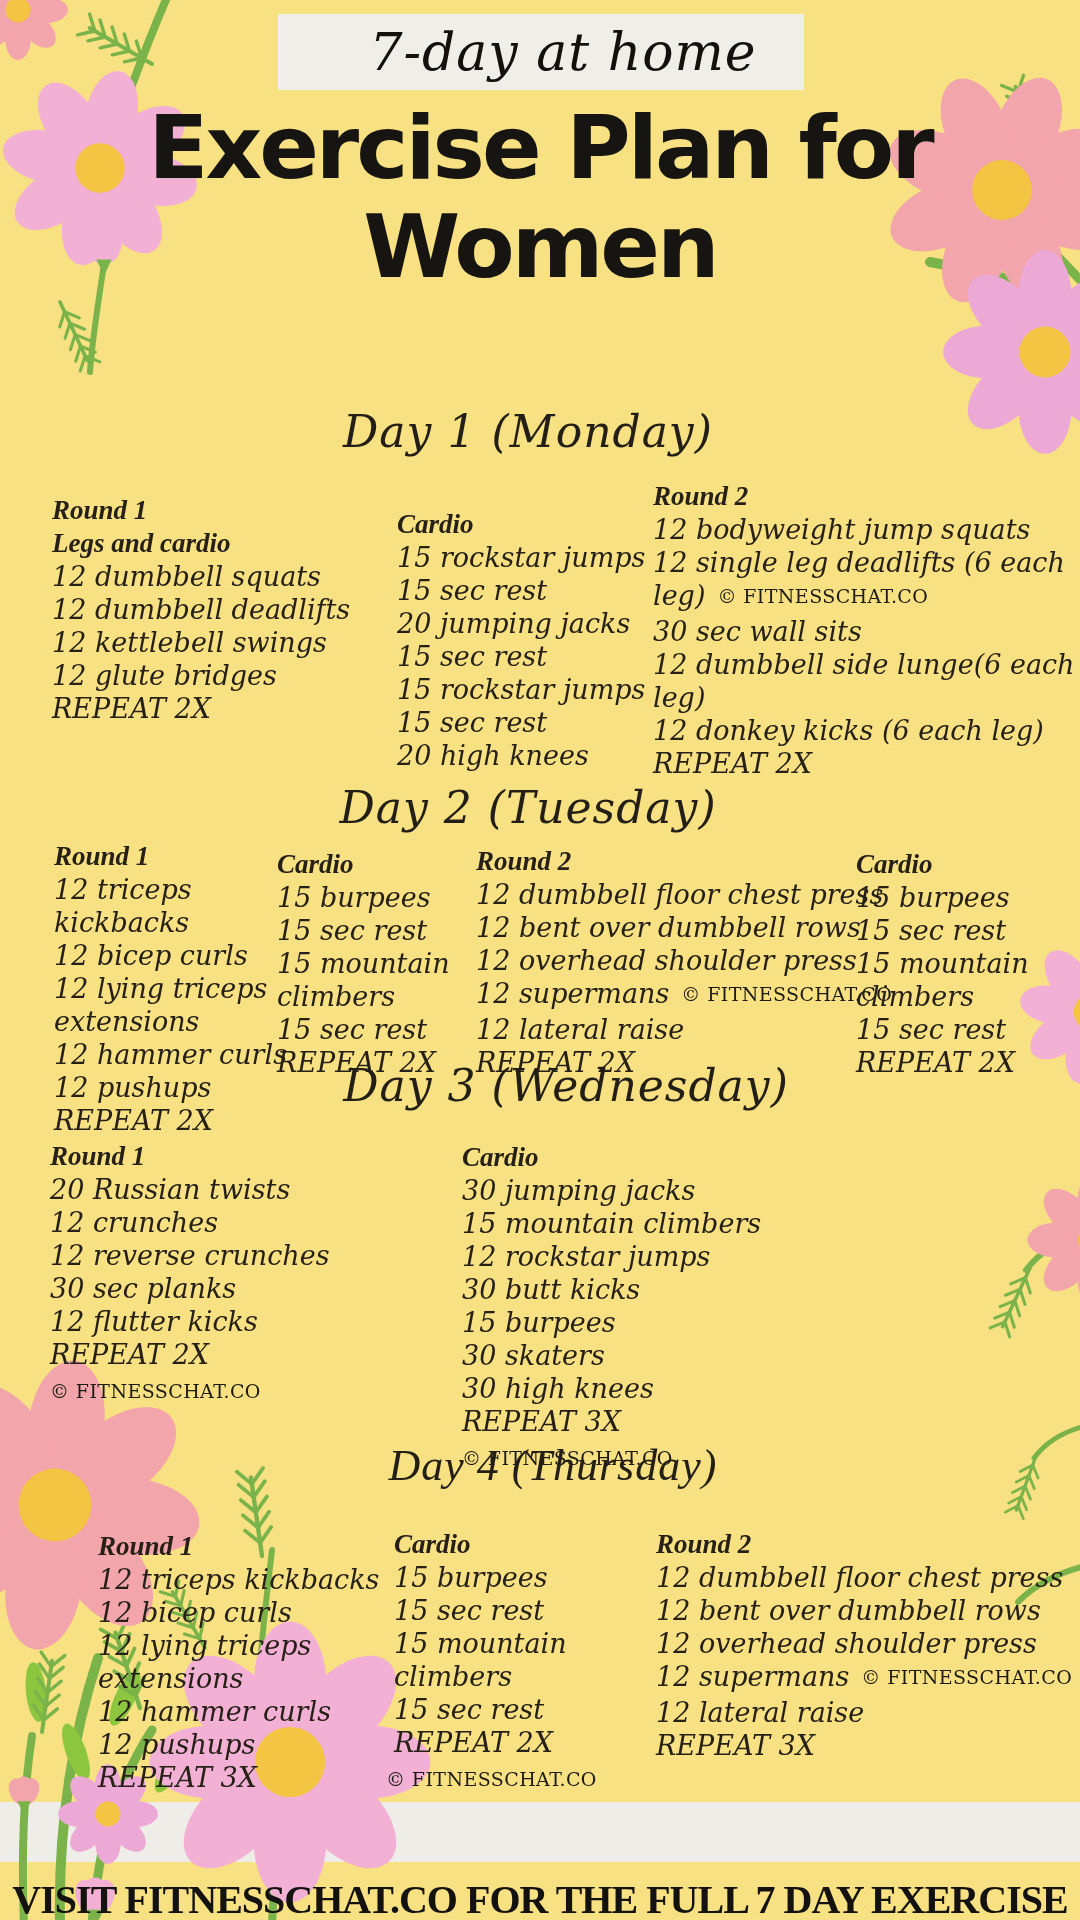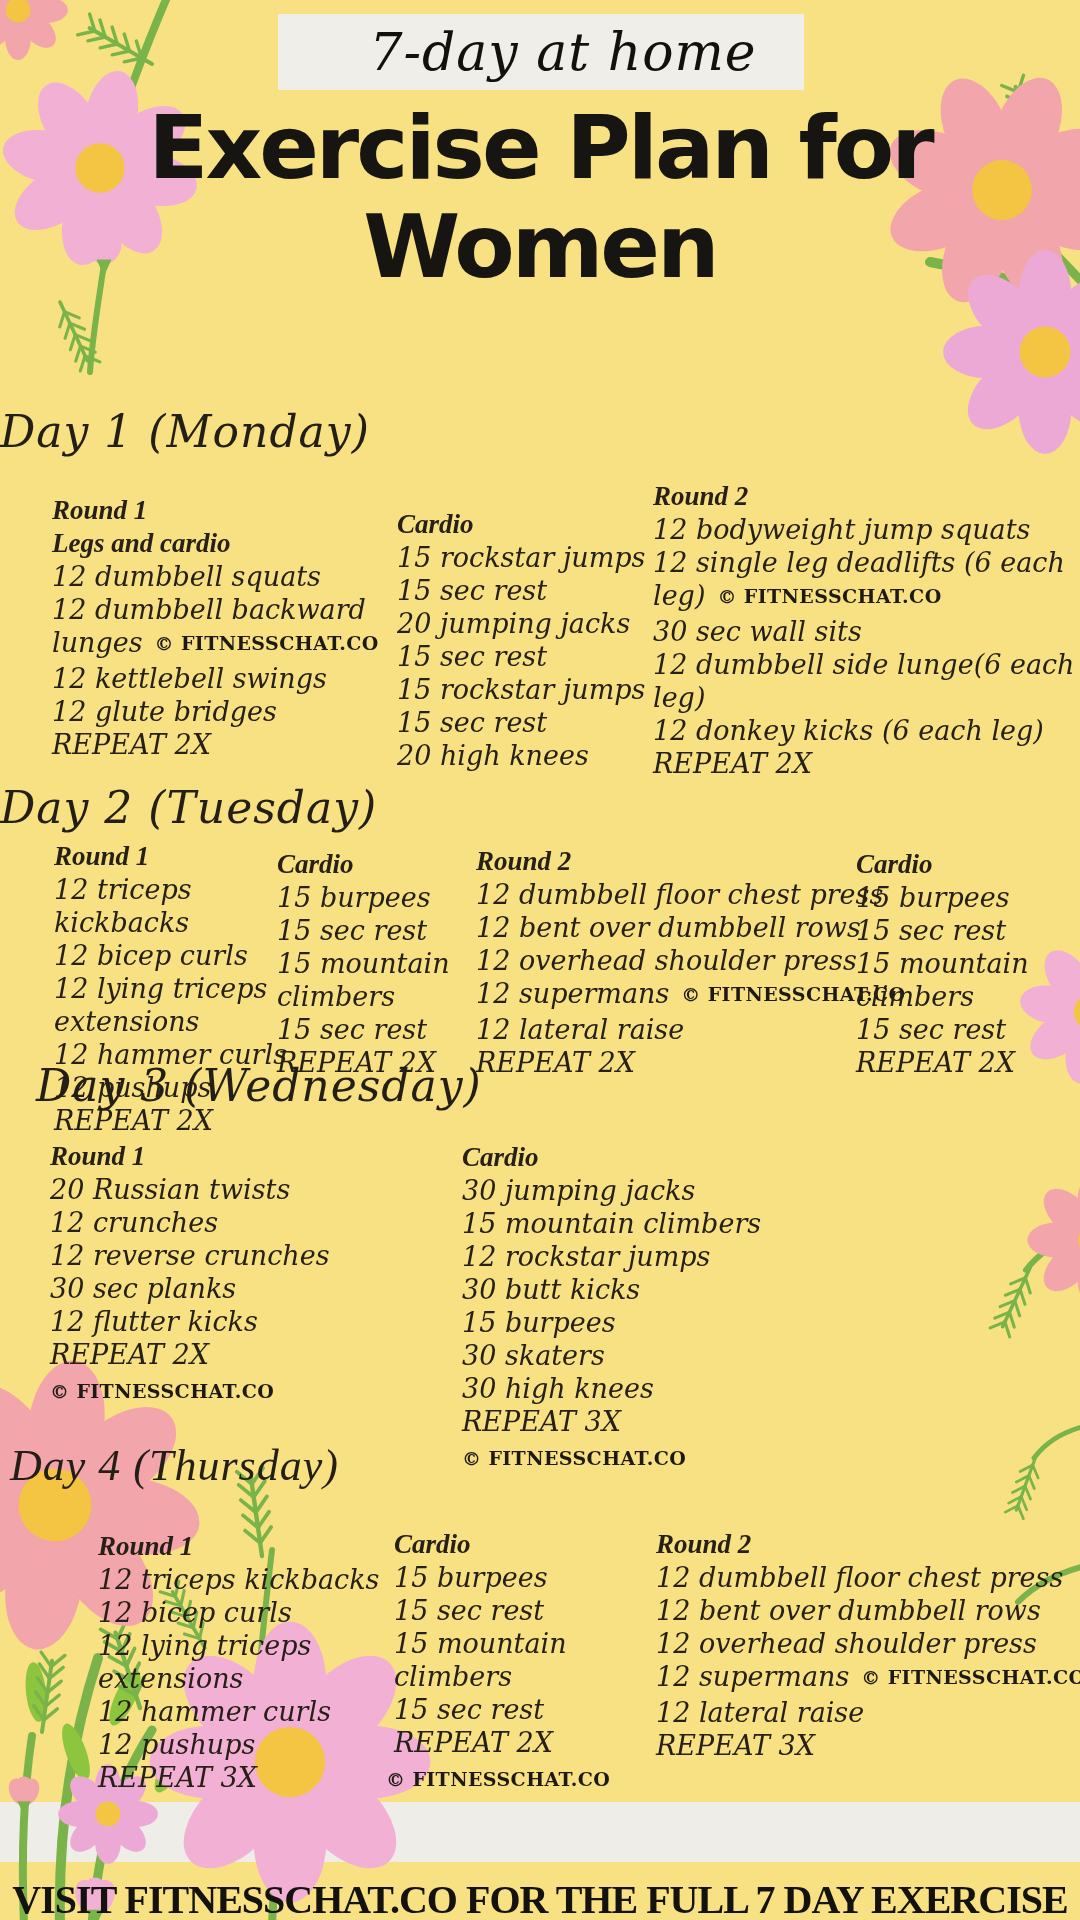--- a/index.html
+++ b/index.html
@@ -15,33 +15,33 @@
   
   #ribbon-band{left:278px;top:14px;width:526px;height:76px;}
   #ribbon-text{position:absolute;left:278px;top:14px;width:570px;height:76px;
     font-style:italic;font-size:52px;line-height:76px;text-align:center;color:#14110d;
     letter-spacing:1px;}
   #title{position:absolute;left:0;top:98px;width:1080px;text-align:center;
     font-family:"DejaVu Sans","Liberation Sans",sans-serif;font-weight:bold;
     font-size:88px;line-height:99px;letter-spacing:-3px;color:#171512;}
 
   
-  .day-heading{position:absolute;text-align:left;font-style:italic;font-size:44px;
-    color:#241f16;letter-spacing:1px;}
+  .day-heading{position:absolute;text-align:center;font-style:italic;font-size:44px;
+    color:#241f16;letter-spacing:1px;padding-left:8px;}
   .dh0{top:406px;left:0;width:1040px;}
   .dh1{top:782px;left:0;width:1040px;}
   .dh2{top:1060px;left:36px;width:1044px;}
   .dh3{top:1440px;left:10px;width:1070px;font-family:Liberation Serif, serif;}
 
   
   .wcol{position:absolute;width:max-content;white-space:pre-line;
     font-style:italic;font-size:27px;line-height:33px;color:#262017;}
   .col-header{font-weight:bold;font-family:Liberation Serif, serif;}
   .item{font-weight:normal;}
-  .wm{font-style:normal;font-weight:bold;font-size:19px;letter-spacing:.4px;color:#1d1a14;}
+  .wm{font-style:normal;font-weight:normal;font-size:19px;letter-spacing:.4px;color:#1d1a14;}
   .wm.inline{margin-left:12px;position:relative;top:-2px;}
   .wm.line{margin-top:4px;}
   .d3c1 .wm.line{margin-left:-8px;}
 
   .d0c0{left:52px;top:494px;}
   .d0c1{left:397px;top:508px;}
   .d0c2{left:653px;top:480px;}
   .d1c0{left:54px;top:840px;}
   .d1c1{left:277px;top:848px;}
   .d1c2{left:476px;top:845px;}
@@ -320,22 +320,21 @@
         <ellipse cx="0" cy="-9.1" rx="9.88" ry="14.3" fill="#F2A5AA" transform="rotate(28)"></ellipse>
         <polygon points="-6.5,1.3 6.5,1.3 0,15.6" fill="#79B34A"></polygon>
       </g>
     </svg>
 
   <div class="txt-layer">
     <div id="ribbon-text">7-day at home</div>
     <div id="title"><span>Exercise Plan for</span><br><span>Women</span></div>
     <div id="days-root">
         <div class="day-heading dh0">Day 1 (Monday)</div>
-        <div class="wcol d0c0"><div class="col-header">Round 1</div><div class="col-header">Legs and cardio</div><div class="item"><span>12 dumbbell squats</span></div><div class="item"><span>12 dumbbell backward
-lunges</span><span class="wm inline">© FITNESSCHAT.CO</span></div><div class="item"><span>12 kettlebell swings</span></div><div class="item"><span>12 glute bridges</span></div><div class="item"><span>REPEAT 2X</span></div></div>
+        <div class="wcol d0c0"><div class="col-header">Round 1</div><div class="col-header">Legs and cardio</div><div class="item"><span>12 dumbbell squats</span></div><div class="item"><span>12 dumbbell deadlifts</span></div><div class="item"><span>12 kettlebell swings</span></div><div class="item"><span>12 glute bridges</span></div><div class="item"><span>REPEAT 2X</span></div></div>
         <div class="wcol d0c1"><div class="col-header">Cardio</div><div class="item"><span>15 rockstar jumps</span></div><div class="item"><span>15 sec rest</span></div><div class="item"><span>20 jumping jacks</span></div><div class="item"><span>15 sec rest</span></div><div class="item"><span>15 rockstar jumps</span></div><div class="item"><span>15 sec rest</span></div><div class="item"><span>20 high knees</span></div></div>
         <div class="wcol d0c2"><div class="col-header">Round 2</div><div class="item"><span>12 bodyweight jump squats</span></div><div class="item"><span>12 single leg deadlifts (6 each
 leg)</span><span class="wm inline">© FITNESSCHAT.CO</span></div><div class="item"><span>30 sec wall sits</span></div><div class="item"><span>12 dumbbell side lunge(6 each
 leg)</span></div><div class="item"><span>12 donkey kicks (6 each leg)</span></div><div class="item"><span>REPEAT 2X</span></div></div>
         <div class="day-heading dh1">Day 2 (Tuesday)</div>
         <div class="wcol d1c0"><div class="col-header">Round 1</div><div class="item"><span>12 triceps
 kickbacks</span></div><div class="item"><span>12 bicep curls</span></div><div class="item"><span>12 lying triceps
 extensions</span></div><div class="item"><span>12 hammer curls</span></div><div class="item"><span>12 pushups</span></div><div class="item"><span>REPEAT 2X</span></div></div>
         <div class="wcol d1c1"><div class="col-header">Cardio</div><div class="item"><span>15 burpees</span></div><div class="item"><span>15 sec rest</span></div><div class="item"><span>15 mountain
 climbers</span></div><div class="item"><span>15 sec rest</span></div><div class="item"><span>REPEAT 2X</span></div></div>

